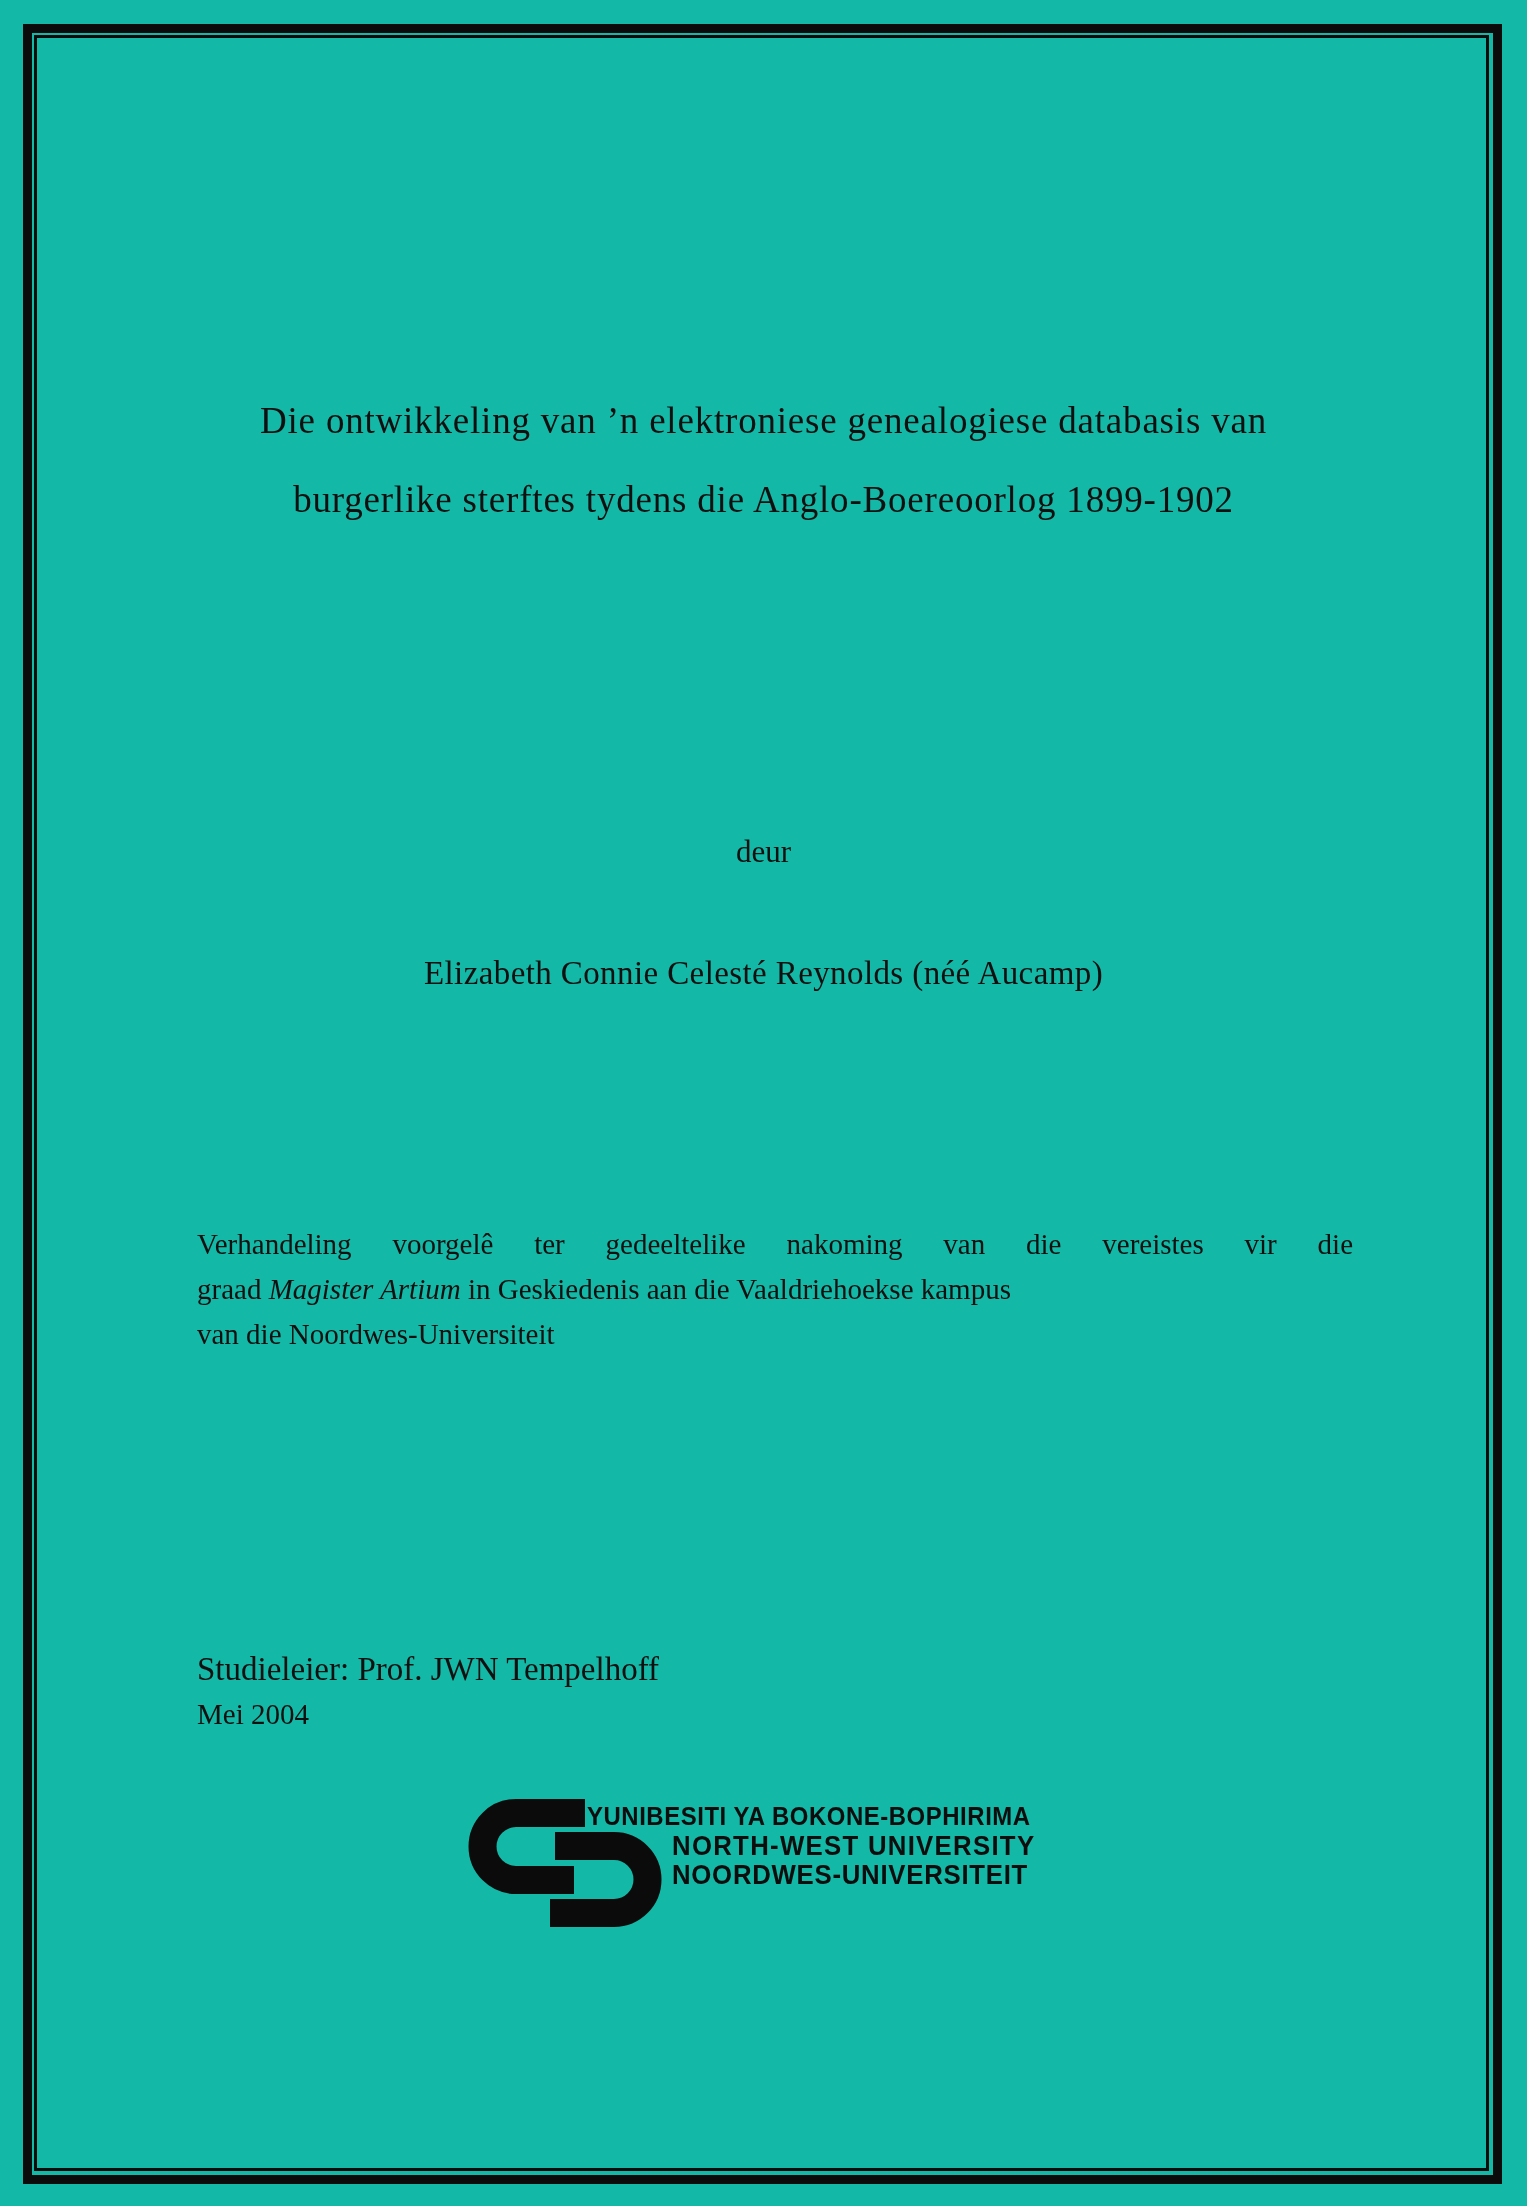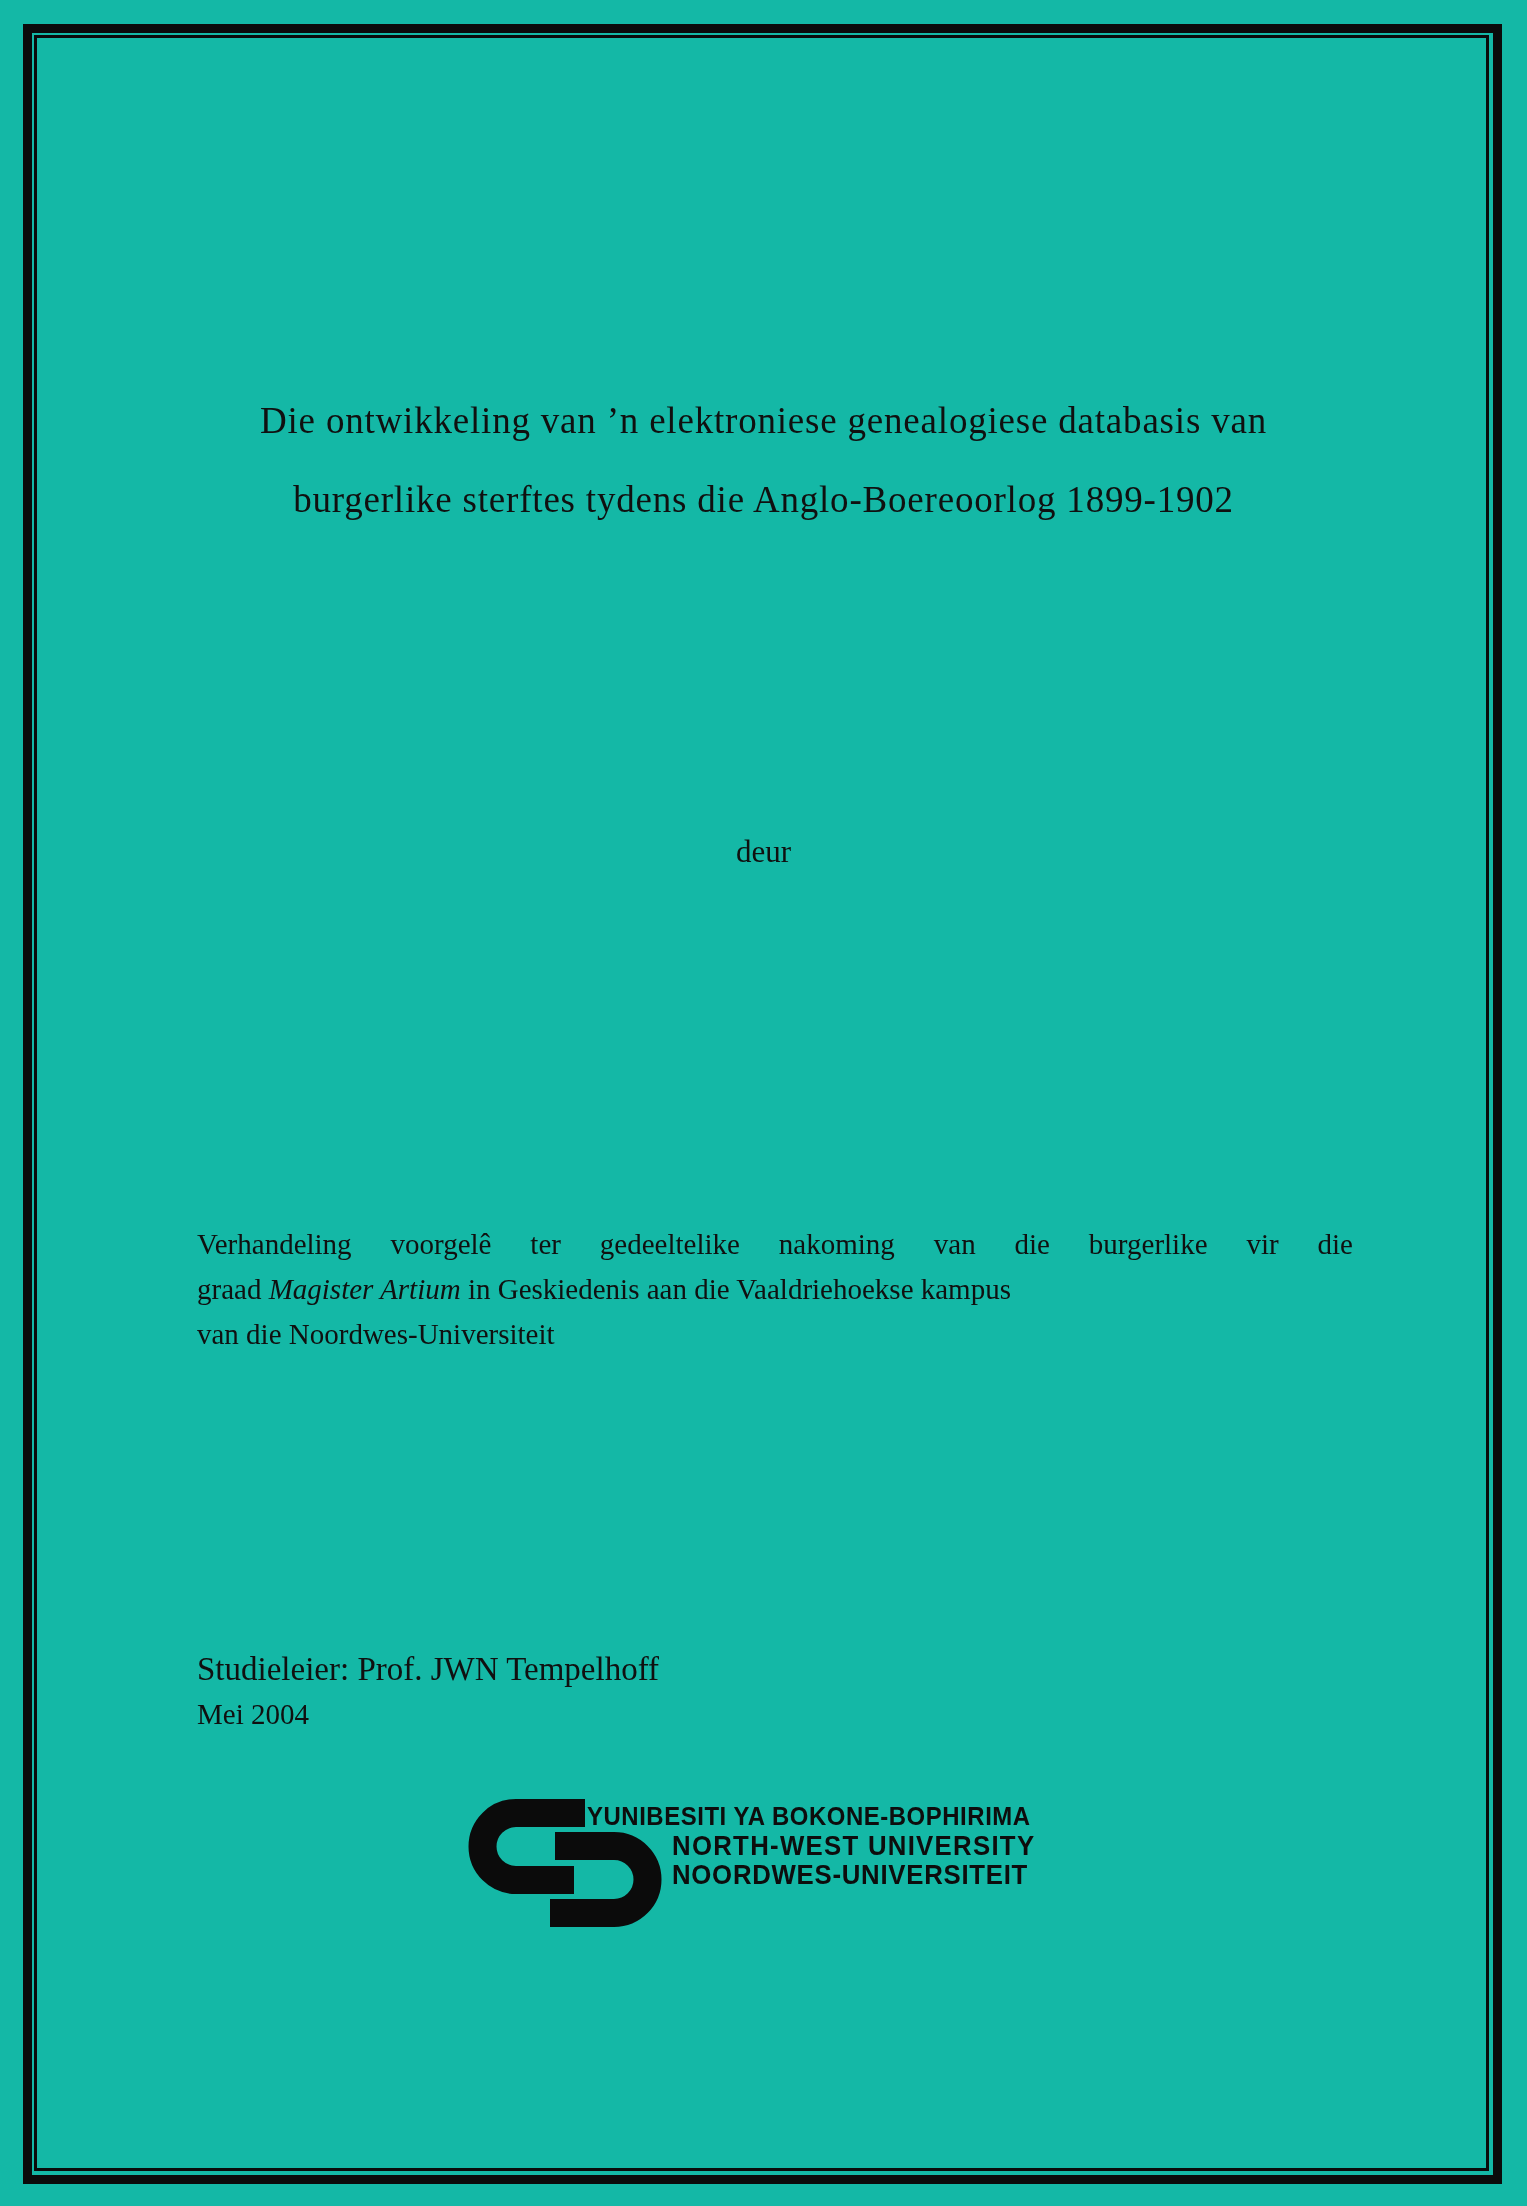--- a/index.html
+++ b/index.html
@@ -111,23 +111,24 @@
 <div class="page">
 
   <div class="frame-outer"></div>
   <div class="frame-inner"></div>
 
   <div class="title-line title-1">Die ontwikkeling van ’n elektroniese genealogiese databasis van</div>
   <div class="title-line title-2">burgerlike sterftes tydens die Anglo-Boereoorlog 1899-1902</div>
 
   <div class="byline-deur">deur</div>
 
+  <div class="author">Elizabeth Connie Celesté Reynolds (néé Aucamp)</div>
 
   <div class="statement">
-    <div class="line-just">Verhandeling voorgelê ter gedeeltelike nakoming van die burgerlike vir die</div>
+    <div class="line-just">Verhandeling voorgelê ter gedeeltelike nakoming van die vereistes vir die</div>
     <div><span>graad </span><span class="italic">Magister Artium</span><span> in Geskiedenis aan die Vaaldriehoekse kampus</span></div>
     <div>van die Noordwes-Universiteit</div>
   </div>
 
   <div class="supervisor">Studieleier: Prof. JWN Tempelhoff</div>
 
   <div class="date">Mei 2004</div>
 
   <div class="nwu-logo">
     <svg width="200" height="130" viewBox="0 0 200 130" aria-hidden="true">

